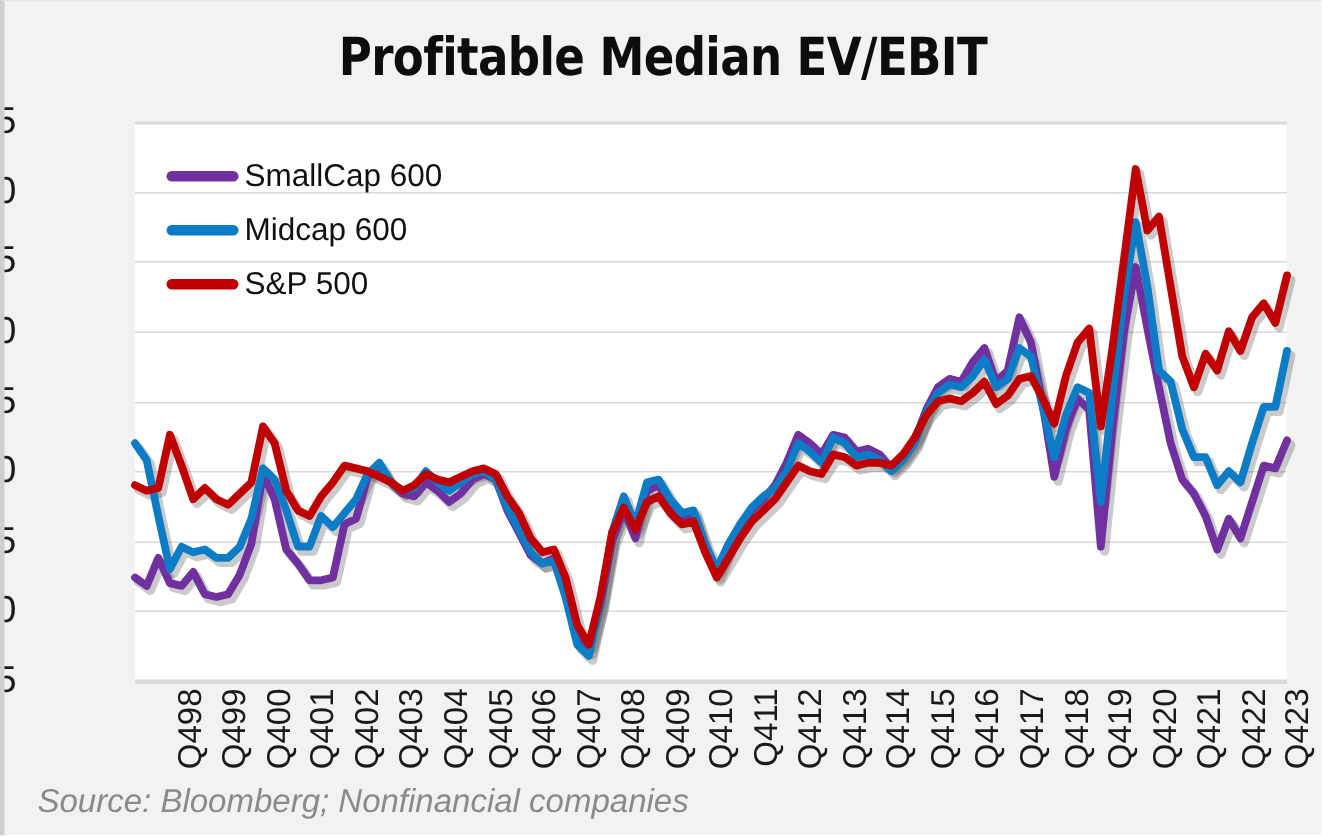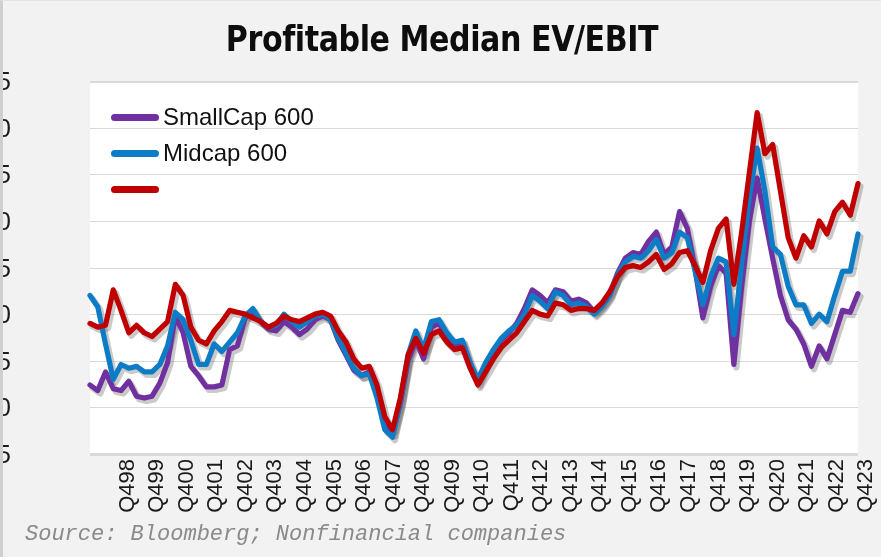--- a/index.html
+++ b/index.html
@@ -111,29 +111,29 @@
   }
   .legend-swatch {
     width: 48px;
     height: 7px;
     border-radius: 4px;
     margin-right: 4px;
     flex: 0 0 auto;
   }
   .legend-label {
     font-family: "Liberation Sans", sans-serif;
-    font-size: 24px;
+    font-size: 21px;
     color: #111111;
     line-height: 1;
   }
   #source-note {
     position: absolute;
     left: 22px;
     bottom: 10px;
-    font-family: Liberation Mono, monospace;
+    font-family: Liberation Sans, sans-serif;
     font-style: italic;
     font-size: 22px;
     color: #8a8a8a;
   }
   svg.series-canvas {
     position: absolute;
     left: 0;
     top: 0;
     overflow: visible;
   }
@@ -227,18 +227,19 @@
     <div class="legend-row">
       <span class="legend-swatch" style="background: rgb(112, 48, 160);"></span>
       <span class="legend-label">SmallCap 600</span>
     </div>
     <div class="legend-row">
       <span class="legend-swatch" style="background: rgb(13, 124, 198);"></span>
       <span class="legend-label">Midcap 600</span>
     </div>
     <div class="legend-row">
       <span class="legend-swatch" style="background: rgb(192, 0, 0);"></span>
+      <span class="legend-label">S&amp;P 500</span>
     </div>
   </div>
 
   <div id="source-note">Source: Bloomberg; Nonfinancial companies</div>
 
 </div>
 
 </body></html>

